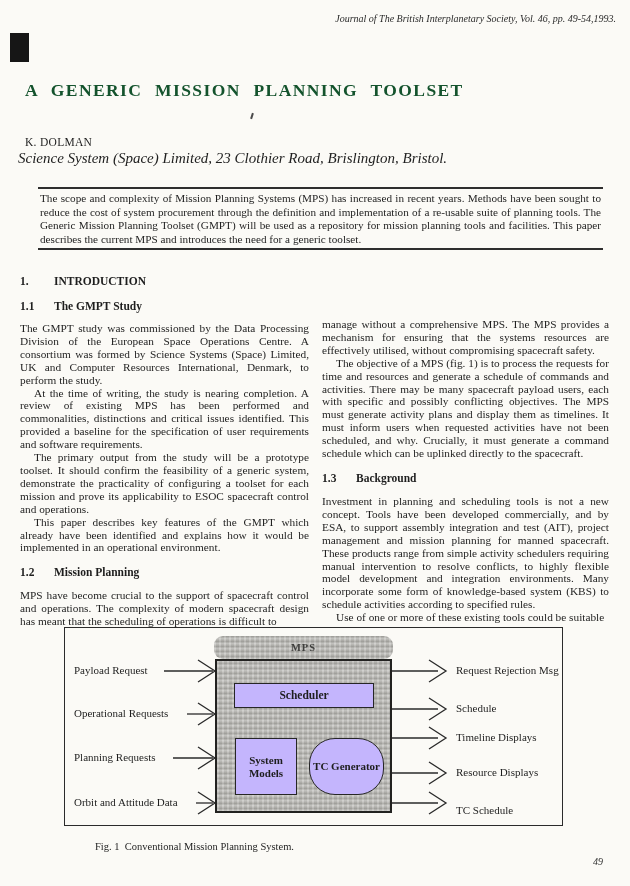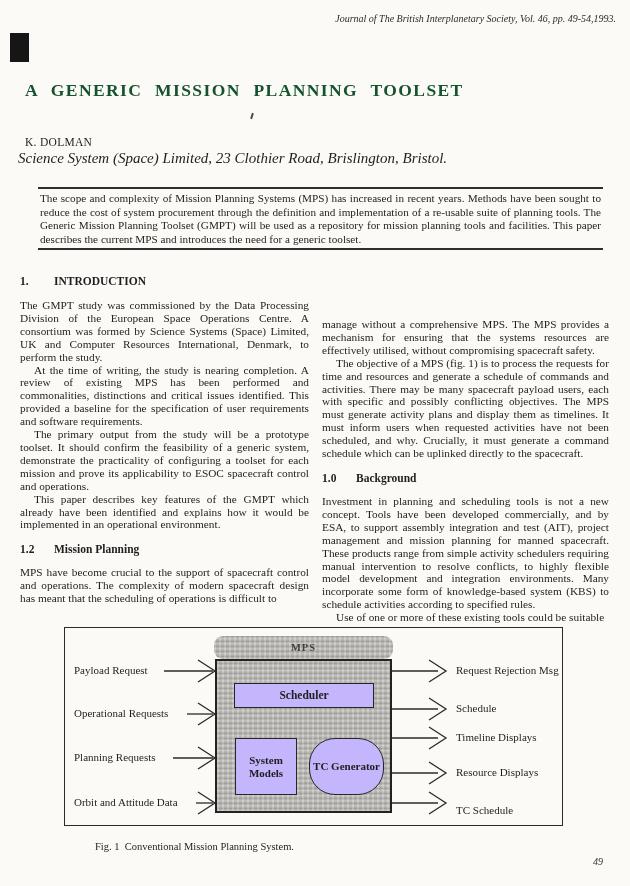--- a/index.html
+++ b/index.html
@@ -60,32 +60,33 @@
 
   <div class="author">K. DOLMAN</div>
   <div class="affiliation">Science System (Space) Limited, 23 Clothier Road, Brislington, Bristol.</div>
 
   <div class="rule rule-top"></div>
   <div class="abstract">The scope and complexity of Mission Planning Systems (MPS) has increased in recent years. Methods have been sought to reduce the cost of system procurement through the definition and implementation of a re-usable suite of planning tools. The Generic Mission Planning Toolset (GMPT) will be used as a repository for mission planning tools and facilities. This paper describes the current MPS and introduces the need for a generic toolset.</div>
   <div class="rule rule-bottom"></div>
 
   <div class="col col-left">
     <h2 class="sec-h"><span class="num">1.</span><span>INTRODUCTION</span></h2>
+    <h3 class="sec-h sec-h2"><span class="num">1.1</span><span>The GMPT Study</span></h3>
     <p class="body-par">The GMPT study was commissioned by the Data Processing Division of the European Space Operations Centre. A consortium was formed by Science Systems (Space) Limited, UK and Computer Resources International, Denmark, to perform the study.</p>
     <p class="body-par indent">At the time of writing, the study is nearing completion. A review of existing MPS has been performed and commonalities, distinctions and critical issues identified. This provided a baseline for the specification of user requirements and software requirements.</p>
     <p class="body-par indent">The primary output from the study will be a prototype toolset. It should confirm the feasibility of a generic system, demonstrate the practicality of configuring a toolset for each mission and prove its applicability to ESOC spacecraft control and operations.</p>
     <p class="body-par indent">This paper describes key features of the GMPT which already have been identified and explains how it would be implemented in an operational environment.</p>
     <h3 class="sec-h sec-mid"><span class="num">1.2</span><span>Mission Planning</span></h3>
     <p class="body-par">MPS have become crucial to the support of spacecraft control and operations. The complexity of modern spacecraft design has meant that the scheduling of operations is difficult to</p>
   </div>
 
   <div class="col col-right">
     <p class="body-par">manage without a comprehensive MPS. The MPS provides a mechanism for ensuring that the systems resources are effectively utilised, without compromising spacecraft safety.</p>
     <p class="body-par indent">The objective of a MPS (fig. 1) is to process the requests for time and resources and generate a schedule of commands and activities. There may be many spacecraft payload users, each with specific and possibly conflicting objectives. The MPS must generate activity plans and display them as timelines. It must inform users when requested activities have not been scheduled, and why. Crucially, it must generate a command schedule which can be uplinked directly to the spacecraft.</p>
-    <h3 class="sec-h sec-mid"><span class="num">1.0</span><span>Background</span></h3>
+    <h3 class="sec-h sec-mid"><span class="num">1.3</span><span>Background</span></h3>
     <p class="body-par">Investment in planning and scheduling tools is not a new concept. Tools have been developed commercially, and by ESA, to support assembly integration and test (AIT), project management and mission planning for manned spacecraft. These products range from simple activity schedulers requiring manual intervention to resolve conflicts, to highly flexible model development and integration environments. Many incorporate some form of knowledge-based system (KBS) to schedule activities according to specified rules.</p>
     <p class="body-par indent">Use of one or more of these existing tools could be suitable</p>
   </div>
 
   <div class="figure-frame">
     <svg class="fig-svg" viewBox="0 0 497 197" xmlns="http://www.w3.org/2000/svg">
       <g stroke="#2a2a2a" stroke-width="1.3" fill="none">
 
         <line x1="99" y1="43" x2="148" y2="43"></line>
           <polyline points="133,32 150,43 133,54"></polyline>

